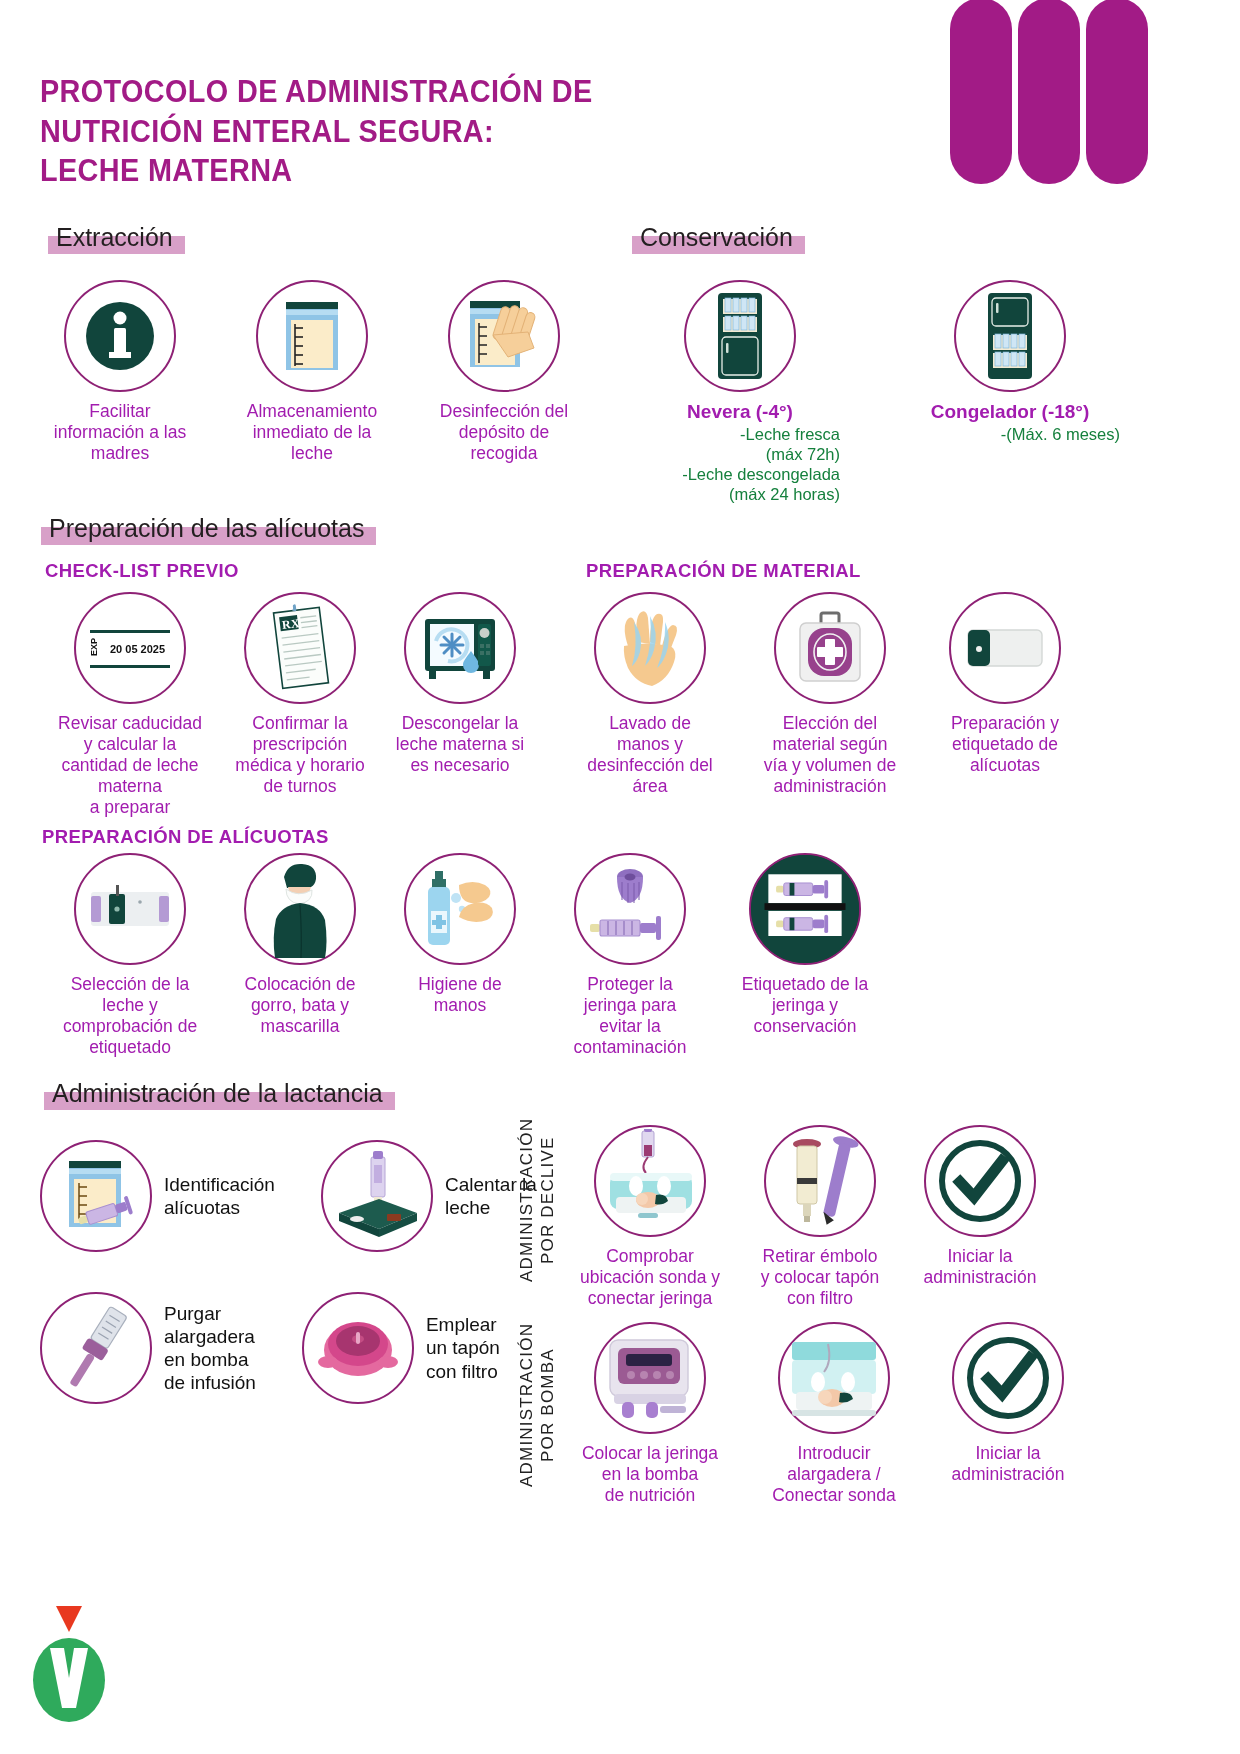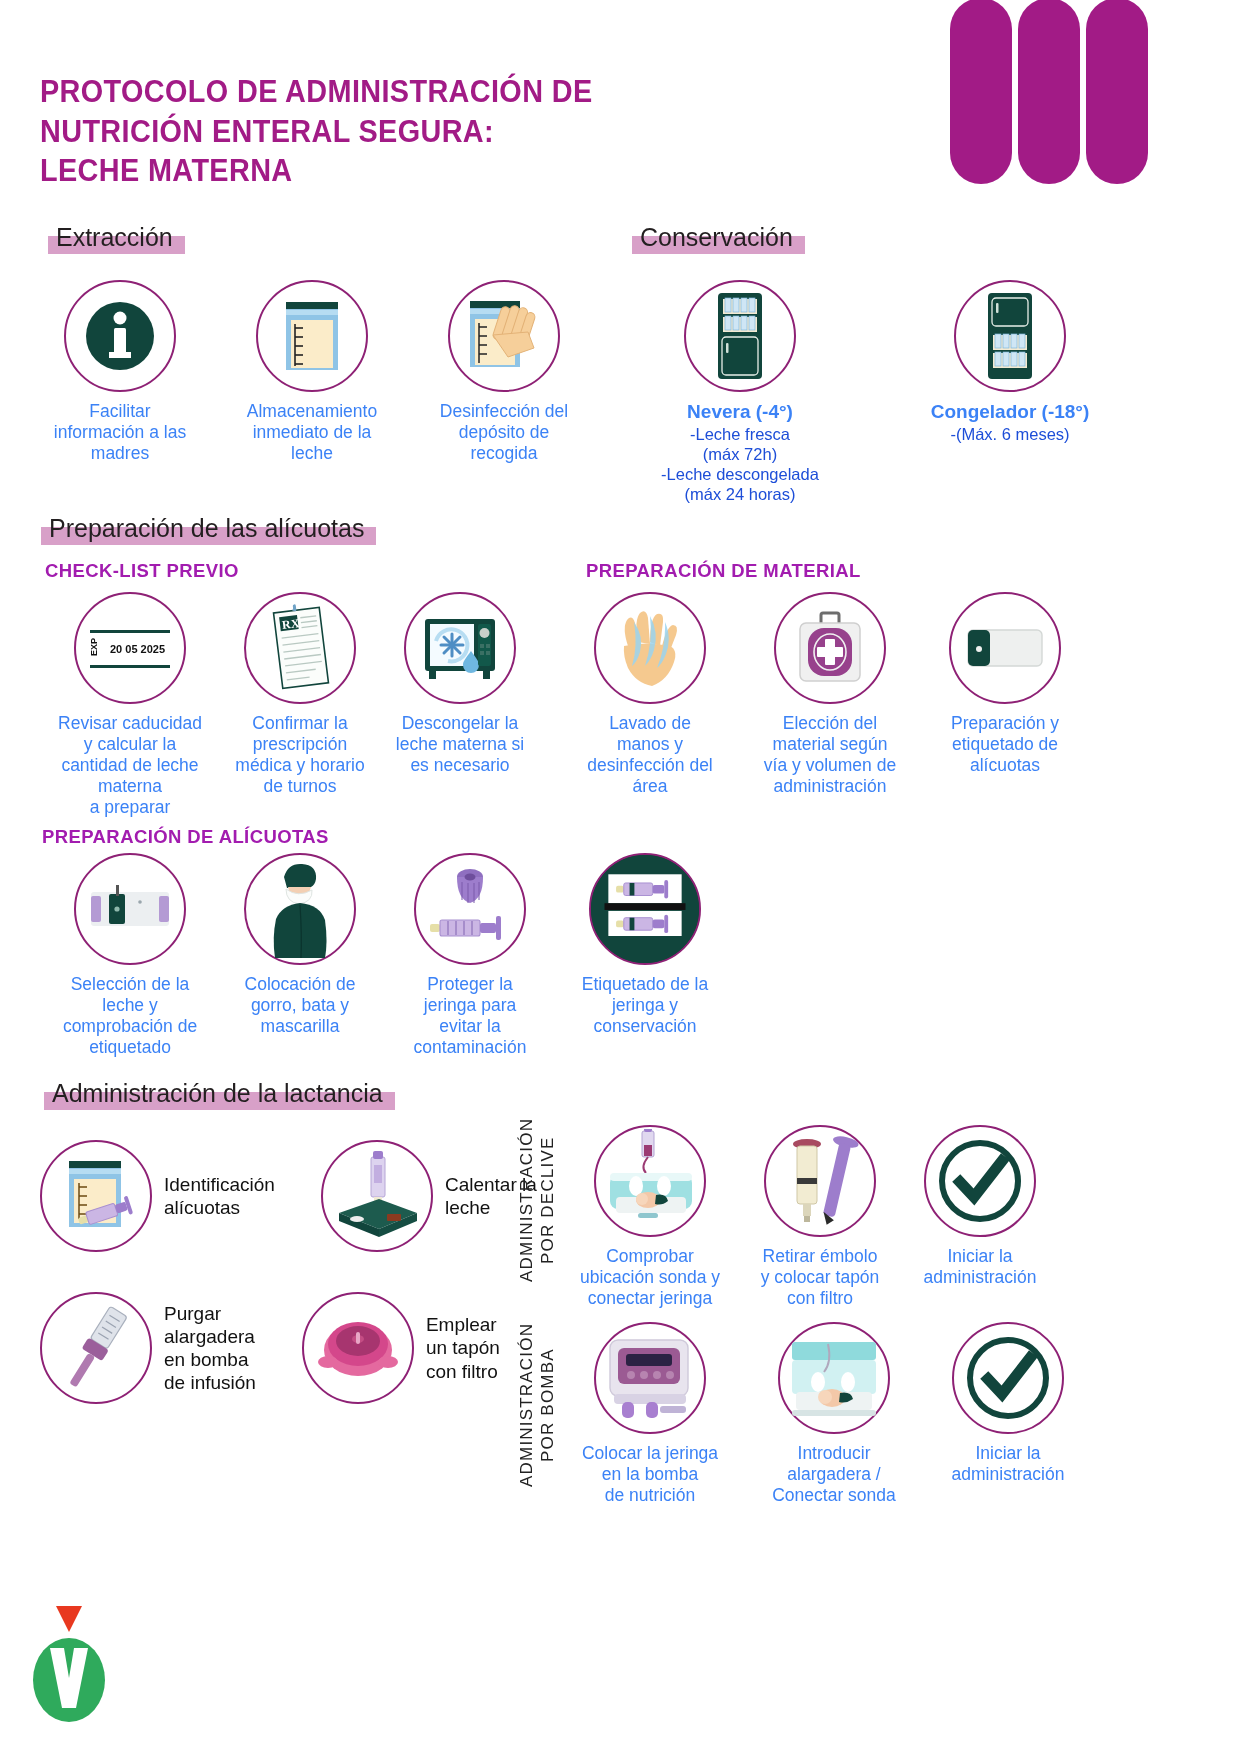--- a/index.html
+++ b/index.html
@@ -68,25 +68,25 @@
     position: relative;
     overflow: visible;
     flex: 0 0 auto;
   }
   .bubble svg { display: block; }
   .cap {
     margin-top: 9px;
     text-align: center;
     font-size: 17.5px;
     line-height: 1.2;
-    color: #3b82f6;
+    color: #a21caf;
     white-space: pre-line;
   }
   .cap-big { font-size: 19px; font-weight: bold; }
-  .cap-sub { font-size: 16.5px; color: #1d4ed8; text-align: center; line-height: 1.22; white-space: pre-line; }
+  .cap-sub { font-size: 16.5px; color: #15803d; text-align: right; line-height: 1.22; white-space: pre-line; }
 
   .side-cell { display: flex; align-items: center; gap: 12px; }
   .side-cap { font-size: 19px; line-height: 1.22; color: #111; white-space: pre-line; }
 
   .vlabel {
     writing-mode: vertical-rl;
     transform: rotate(180deg);
     font-size: 17px;
     letter-spacing: 1.2px;
     color: #222;
@@ -419,20 +419,42 @@
           <path d="M22 30 q12 9 26 1 q1 12 -13 14 q-13 -2 -13 -15 z" fill="#fbfcfb" stroke="#dfe5e2" stroke-width="1"></path>
           <path d="M12 60 q6 -14 24 -16 q20 2 25 17 q3 22 0 38 l-50 0 q-3 -20 1 -39 z" fill="#11453c"></path>
           <path d="M36 46 q2 30 1 53" stroke="#0b332d" stroke-width="1.2" fill="none"></path>
         </svg>
       </div>
       <div class="cap">Colocación de
 gorro, bata y
 mascarilla</div>
     </div>
 
+    <div class="cell" style="width:160px;">
+      <div class="bubble">
+        <svg width="90" height="88" viewBox="0 0 90 88">
+          <rect x="20" y="6" width="8" height="9" fill="#2f6f66"></rect>
+          <rect x="17" y="14" width="14" height="9" fill="#2f6f66"></rect>
+          <rect x="13" y="22" width="22" height="58" rx="5" fill="#9cd5ef"></rect>
+          <rect x="16" y="46" width="16" height="22" fill="#eaf7fd"></rect>
+          <g fill="#7fc3e4">
+              <rect x="21" y="50" width="6" height="14"></rect>
+              <rect x="17" y="55" width="14" height="5"></rect>
+            </g>
+          <circle cx="41" cy="33" r="5" fill="#bfe3f5"></circle>
+          <circle cx="47" cy="44" r="3.2" fill="#bfe3f5"></circle>
+          <g fill="#f5c98f">
+            <path d="M44 20 q14 -6 26 0 q8 5 4 12 q-6 7 -18 6 q-12 -2 -12 -18 z"></path>
+            <path d="M44 52 q14 8 28 3 q8 -4 5 -12 q-6 -7 -18 -5 q-13 3 -15 14 z"></path>
+          </g>
+        </svg>
+      </div>
+      <div class="cap">Higiene de
+manos</div>
+    </div>
 
 
     <div class="cell" style="width:180px;">
       <div class="bubble">
         <svg width="92" height="90" viewBox="0 0 92 90">
           <g transform="translate(30,4)">
             <ellipse cx="16" cy="9" rx="13" ry="8" fill="#8f6fc0"></ellipse>
             <path d="M3 9 q0 22 13 26 q13 -4 13 -26 z" fill="#9d7dcc"></path>
             <g stroke="#7a5bab" stroke-width="1">
                 <line x1="8" y1="14" x2="8" y2="32"></line>

